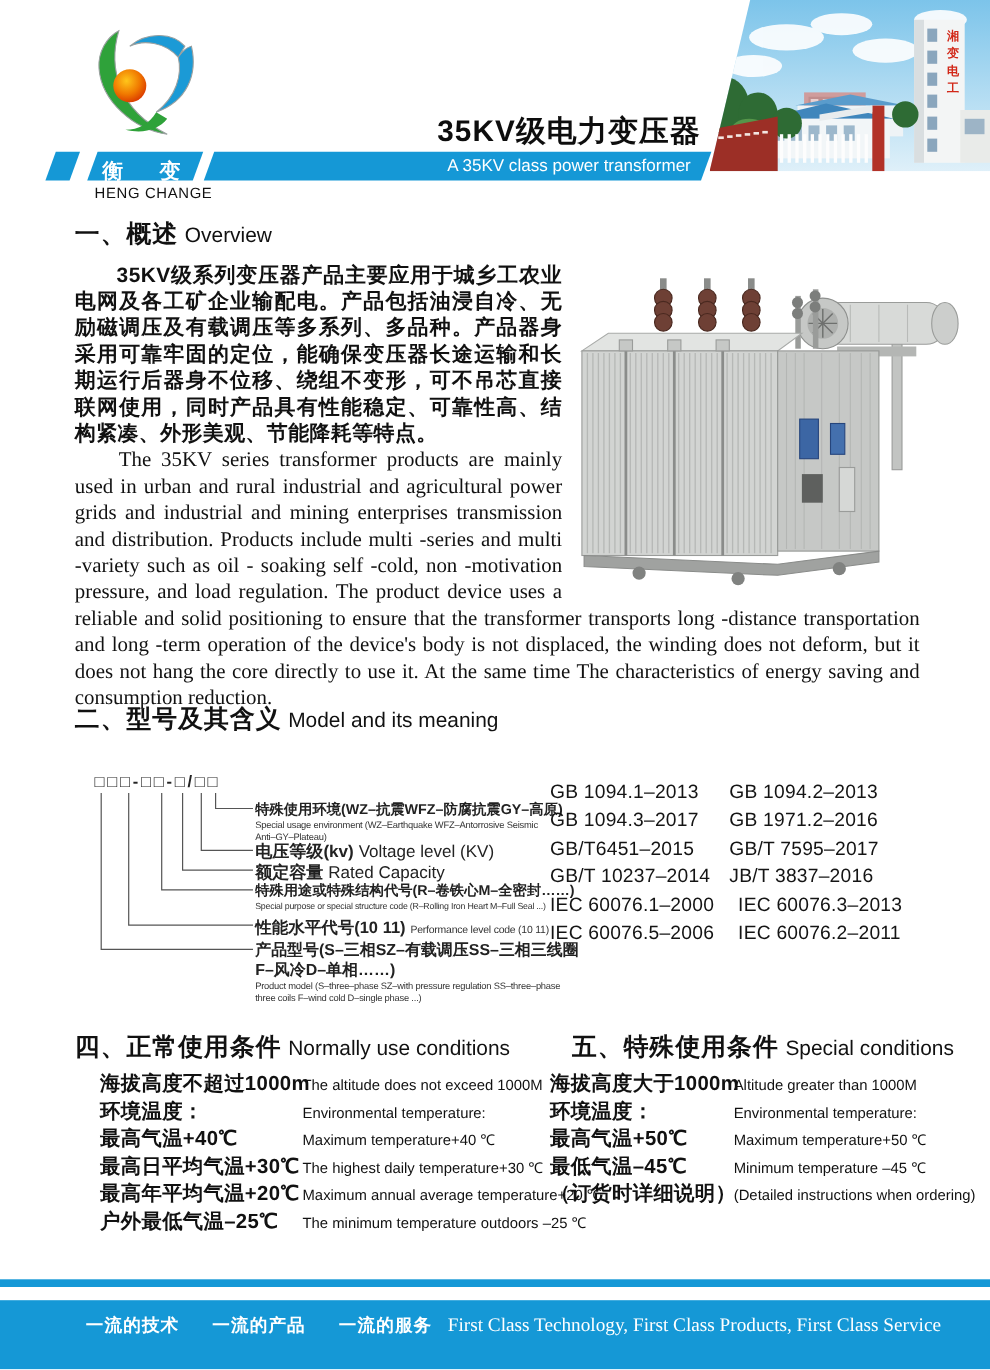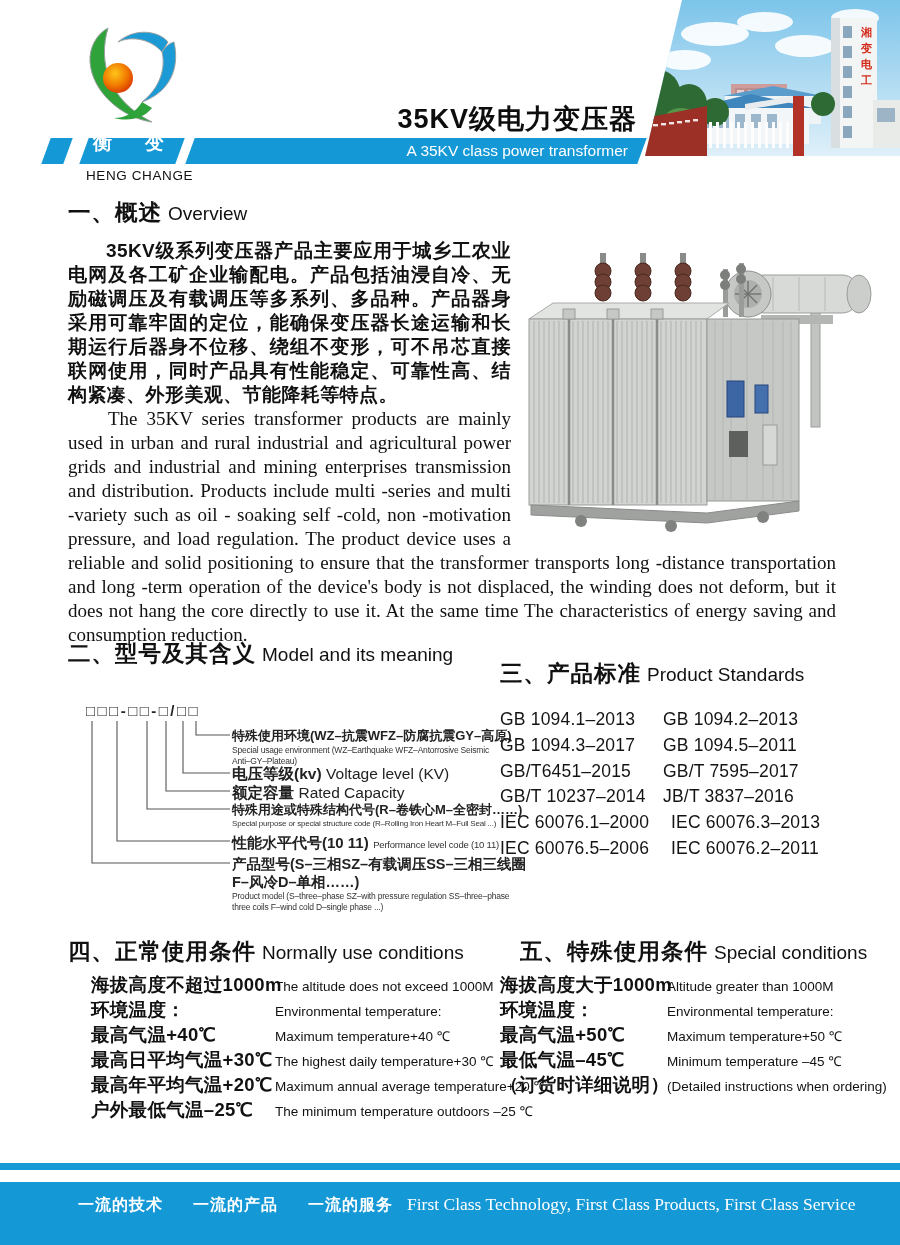--- a/index.html
+++ b/index.html
@@ -66,21 +66,21 @@
     <path d="M96,18 C102,44 92,68 64,78 C82,64 88,44 84,28 C88,22 92,19 96,18 Z
              M84,28 C72,14 52,12 40,18 C56,4 80,6 90,18 Z" fill="#1b9ad6" stroke="#9aa0a0" stroke-width="1"></path>
     <path d="M64,78 C58,88 48,94 36,94 C52,98 66,94 74,84 Z" fill="#2fa23a"></path>
     <circle cx="40" cy="54" r="15" fill="url(#ball)"></circle>
   </svg>
 
   <div class="abs main-title" style="left:337px; top:101px; width:300px;">35KV级电力变压器</div>
 
   <div class="abs par" style="left:46px; top:138px; width:22px; height:26px;"></div>
   <div class="abs par" style="left:84px; top:138px; width:96px; height:26px;"></div>
-  <div class="abs brand-text" style="left:84px; top:130px; width:96px;">衡　变</div>
+  <div class="abs brand-text" style="left:84px; top:144px; width:96px;">衡　变</div>
   <div class="abs par" style="left:190px; top:138px; width:452px; height:26px;"></div>
   <div class="abs band-sub" style="left:190px; top:139px; width:438px;">A 35KV class power transformer</div>
   <div class="abs heng-en" style="left:86px; top:168px;">HENG CHANGE</div>
 
   <svg class="abs" style="left:645px; top:0; clip-path:polygon(14.5% 0, 100% 0, 100% 100%, 0% 100%);" width="255" height="156" viewBox="0 0 255 156">
     <defs>
       <linearGradient id="sky" x1="0" y1="0" x2="0" y2="1">
         <stop offset="0%" stop-color="#7cc4ea"></stop>
           <stop offset="100%" stop-color="#dff0f9"></stop>
       </linearGradient>
@@ -302,28 +302,25 @@
   </div>
   <div class="abs mlabel" style="left:232px; top:834px;">
     <span class="cn-m" style="font-size:15px;">性能水平代号(10 11)</span>
     <span class="en-xs" style="font-size:9.5px;">Performance level code (10 11)</span>
   </div>
   <div class="abs mlabel" style="left:232px; top:855px;">
     <div class="cn-block" style="width:296px;">产品型号(S–三相SZ–有载调压SS–三相三线圈F–风冷D–单相……)</div>
     <div class="en-block" style="width:296px;">Product model (S–three–phase SZ–with pressure regulation SS–three–phase three coils F–wind cold D–single phase ...)</div>
   </div>
 
-  <div class="abs sec-head" style="left:500px; top:658px;">
-    <span class="cn">三、产品标准</span><span class="en">Product Standards</span>
-  </div>
   <div class="abs std-grid" style="left:500px; top:709px;">
     <span>GB 1094.1–2013</span>
       <span>GB 1094.2–2013</span>
     <span>GB 1094.3–2017</span>
-      <span>GB 1094.5–2011</span>
+      <span>GB 1971.2–2016</span>
     <span>GB/T6451–2015</span>
       <span>GB/T 7595–2017</span>
     <span>GB/T 10237–2014</span>
       <span>JB/T 3837–2016</span>
     <span>IEC 60076.1–2000</span>
       <span style="padding-left:8px;">IEC 60076.3–2013</span>
     <span>IEC 60076.5–2006</span>
       <span style="padding-left:8px;">IEC 60076.2–2011</span>
   </div>
 

